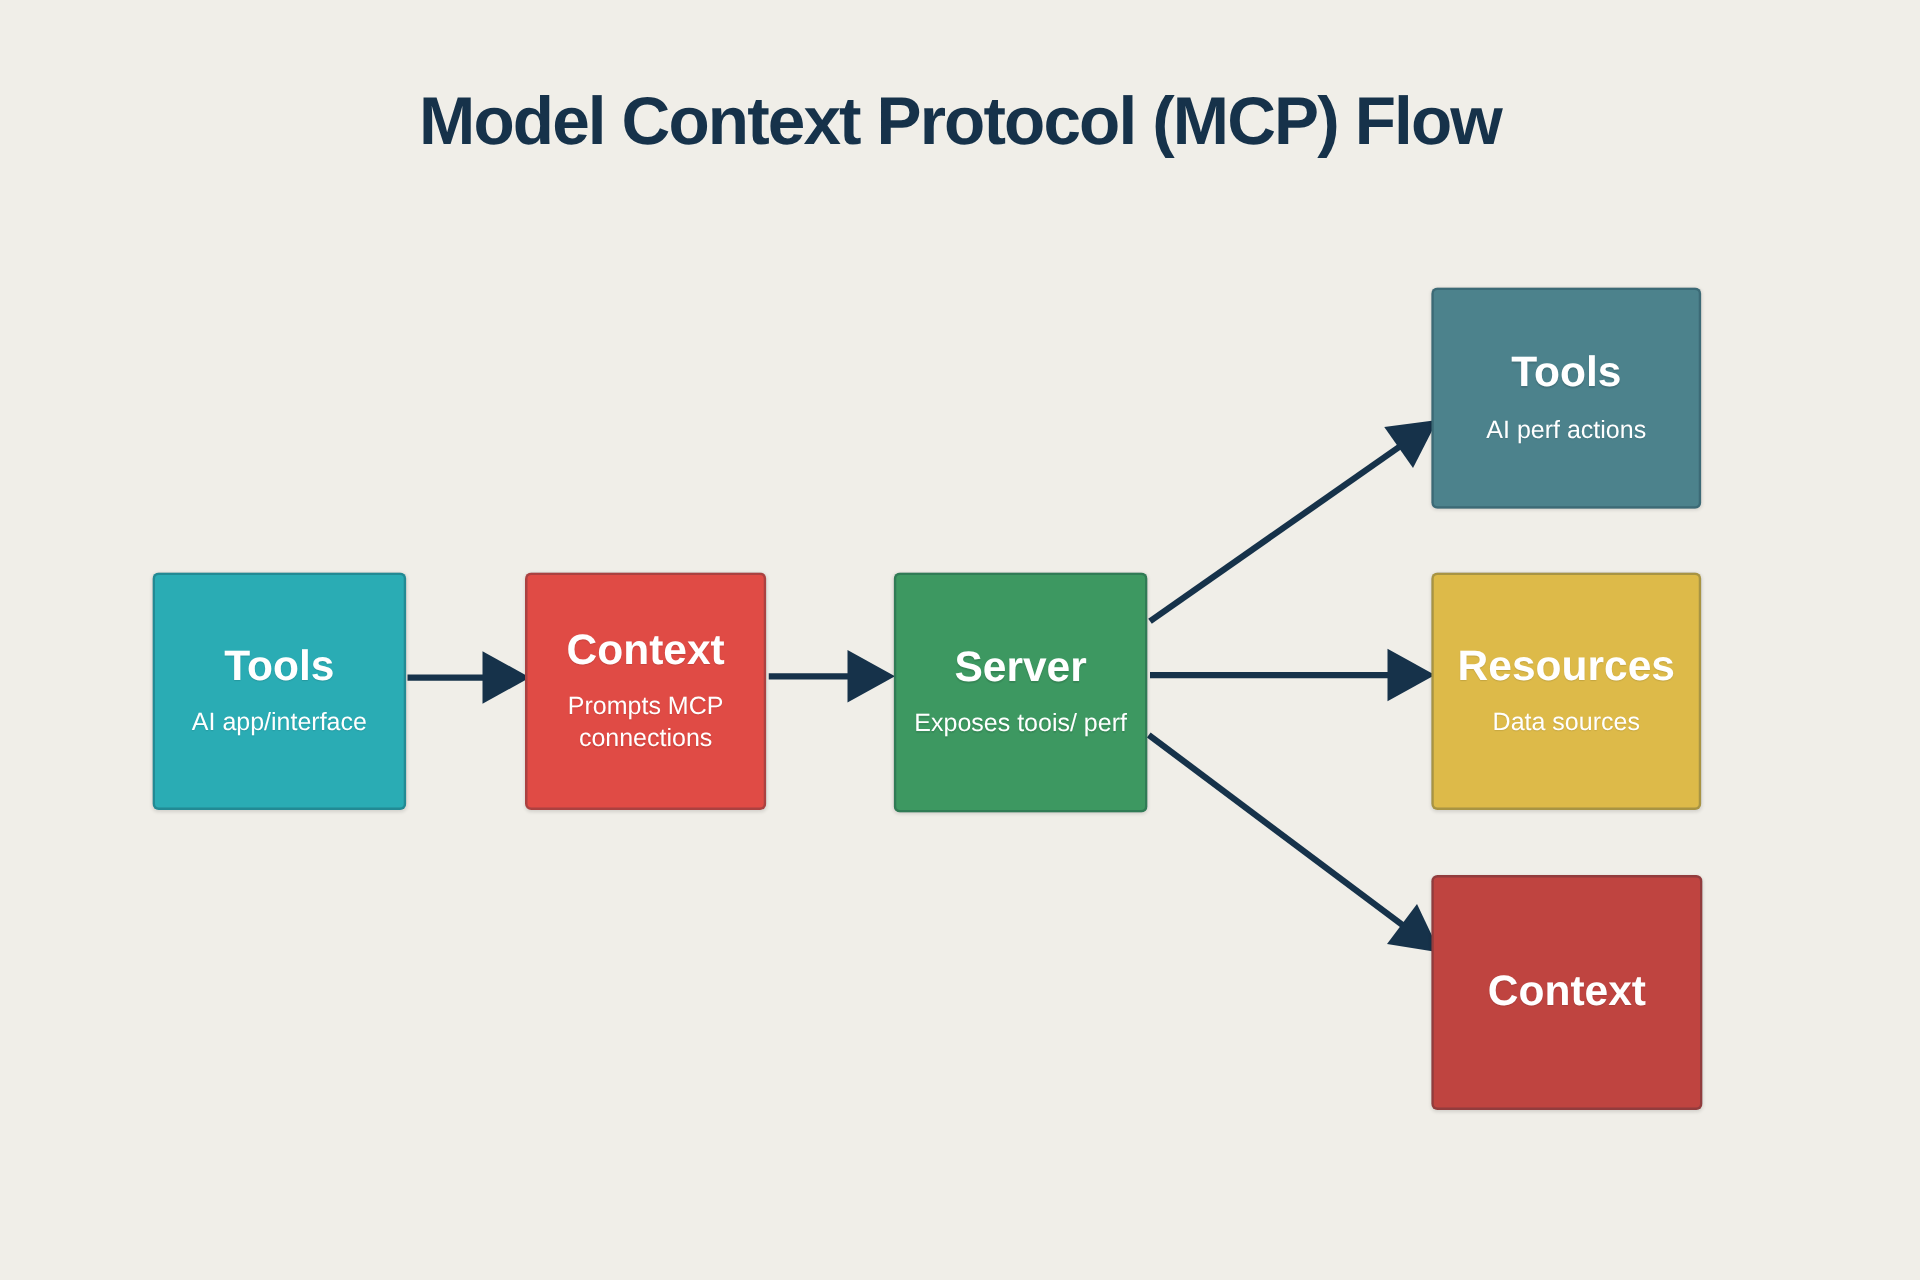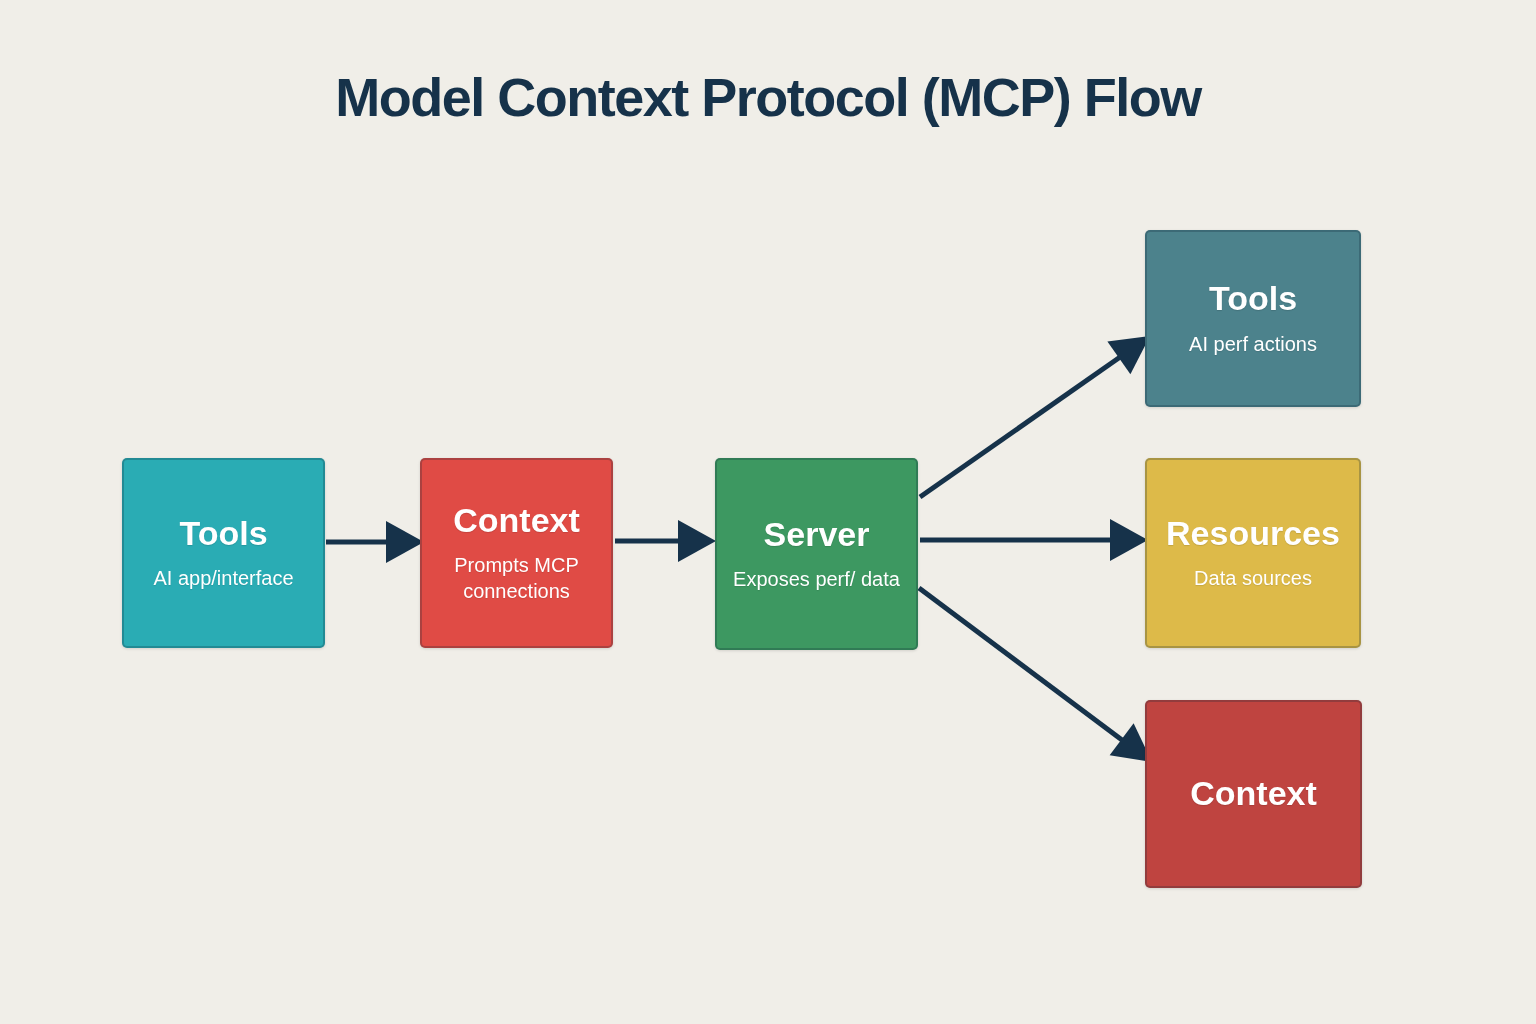--- a/index.html
+++ b/index.html
@@ -117,21 +117,21 @@
     <div class="node-sub">AI app/interface</div>
   </div>
 
   <div class="node node-client" style="background-color: rgb(224, 75, 69);">
     <div class="node-title">Context</div>
     <div class="node-sub">Prompts MCP connections</div>
   </div>
 
   <div class="node node-server" style="background-color: rgb(61, 152, 97);">
     <div class="node-title">Server</div>
-    <div class="node-sub">Exposes perf/ data</div>
+    <div class="node-sub">Exposes toois/ perf</div>
   </div>
 
   <div class="node node-tools" style="background-color: rgb(76, 130, 140);">
     <div class="node-title">Tools</div>
     <div class="node-sub">AI perf actions</div>
   </div>
 
   <div class="node node-resources" style="background-color: rgb(221, 186, 73);">
     <div class="node-title">Resources</div>
     <div class="node-sub">Data sources</div>

